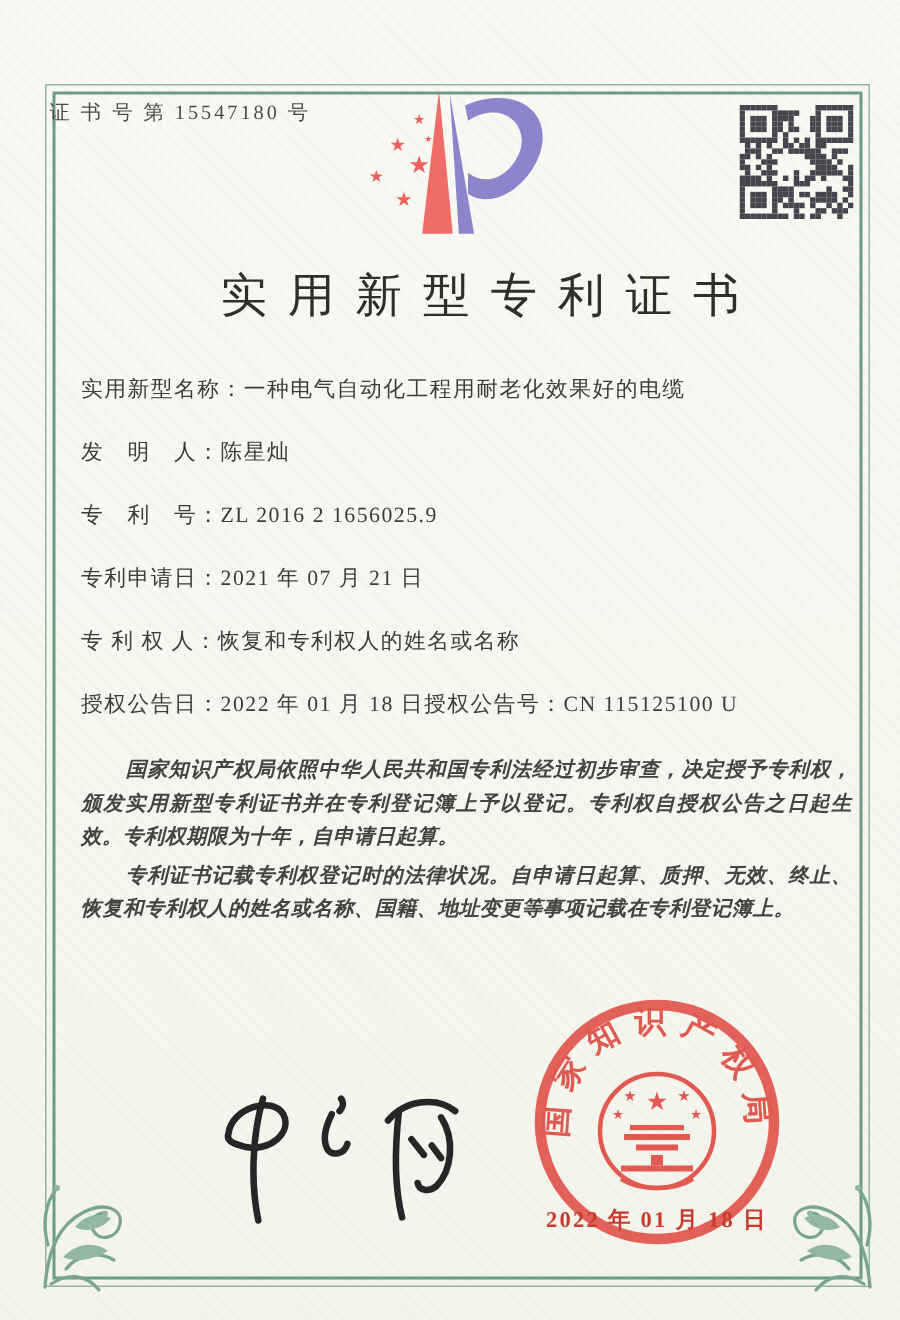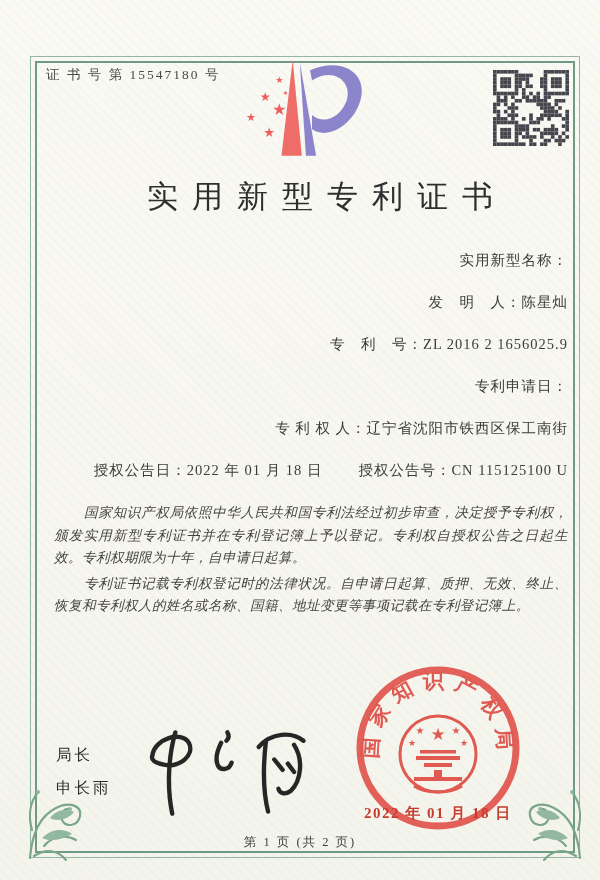--- a/index.html
+++ b/index.html
@@ -21,36 +21,36 @@
     border:1.5px solid #93b5a1;
   }
   .frame-inner{
     position:absolute;inset:4px;
     border:2.5px solid #6f9b84;
   }
   .corner{position:absolute;width:96px;height:96px;}
   .corner.bl{left:22px;bottom:16px;}
   .corner.br{right:12px;bottom:16px;transform:scaleX(-1);}
   .cert-no{
-    position:absolute;left:46px;top:66px;
+    position:absolute;left:33px;top:66px;
     font-size:13.5px;letter-spacing:2px;color:#4a4a4a;white-space:pre;
   }
   .logo{position:absolute;left:233px;top:54px;width:156px;height:112px;}
   .qr{position:absolute;left:493px;top:70px;width:76px;height:76px;}
   .title{
     position:absolute;top:176px;left:0;width:100%;text-align:center;
     font-size:31px;font-weight:normal;letter-spacing:14px;text-indent:14px;
     color:#2e2e2e;margin:0;padding-left:20px;
   }
   .content{position:absolute;left:54px;right:32px;top:250px;}
-  .frow{display:flex;line-height:21px;margin-bottom:21px;font-size:14.5px;justify-content:flex-end;}
+  .frow{display:flex;line-height:21px;margin-bottom:21px;font-size:14.5px;}
   .flabel{white-space:pre;letter-spacing:1px;color:#3c3c3c;flex:none;}
   .fvalue{white-space:pre;letter-spacing:1px;color:#3c3c3c;}
-  .grant-pair2{margin-left:36px;display:flex;}
-  .paras{margin-top:4px;}
+  .grant-pair2{display:flex;}
+  .paras{margin-top:4px;font-weight:bold;}
   .paras p{
     margin:0 0 3px 0;font-style:italic;font-size:13.6px;line-height:1.66;
     text-indent:2.2em;letter-spacing:0.4px;color:#45453f;text-align:justify;
   }
   .signoff{
     position:absolute;left:56px;top:738px;
     font-size:15.5px;letter-spacing:3px;color:#2d2d2d;line-height:33px;
     font-family:"Liberation Sans","DejaVu Sans",sans-serif;
   }
   .signature{position:absolute;left:132px;top:722px;width:195px;height:100px;}
@@ -362,55 +362,53 @@
         <rect x="14" y="20" width="1" height="1"></rect>
         <rect x="18" y="20" width="1" height="1"></rect>
       </g>
     </svg>
 
   <h1 class="title">实用新型专利证书</h1>
 
   <div class="content">
     <div class="frow">
       <span class="flabel">实用新型名称：</span>
+      <span class="fvalue">一种电气自动化工程用耐老化效果好的电缆</span>
     </div>
     <div class="frow">
       <span class="flabel">发　明　人：</span>
       <span class="fvalue">陈星灿</span>
     </div>
     <div class="frow">
       <span class="flabel">专　利　号：</span>
       <span class="fvalue">ZL 2016 2 1656025.9</span>
     </div>
     <div class="frow">
       <span class="flabel">专利申请日：</span>
+      <span class="fvalue">2021 年 07 月 21 日</span>
     </div>
     <div class="frow">
       <span class="flabel">专 利 权 人：</span>
-      <span class="fvalue">辽宁省沈阳市铁西区保工南街</span>
+      <span class="fvalue">恢复和专利权人的姓名或名称</span>
     </div>
     <div class="frow">
       <span class="flabel">授权公告日：</span>
       <span class="fvalue">2022 年 01 月 18 日</span>
       <span class="grant-pair2">
         <span class="flabel">授权公告号：</span>
         <span class="fvalue">CN 115125100 U</span>
       </span>
     </div>
 
     <div class="paras">
       <p>国家知识产权局依照中华人民共和国专利法经过初步审查，决定授予专利权，颁发实用新型专利证书并在专利登记簿上予以登记。专利权自授权公告之日起生效。专利权期限为十年，自申请日起算。</p>
       <p>专利证书记载专利权登记时的法律状况。自申请日起算、质押、无效、终止、恢复和专利权人的姓名或名称、国籍、地址变更等事项记载在专利登记簿上。</p>
     </div>
   </div>
 
-  <div class="signoff">
-    <div>局长</div>
-    <div>申长雨</div>
-  </div>
 
   <svg class="signature" viewBox="0 0 180 96">
     <g fill="none" stroke="#262626" stroke-width="4.2" stroke-linecap="round">
       <path d="M38,10 C31,34 30,64 35,88"></path>
       <path d="M16,32 C18,16 44,8 51,20 C57,32 42,44 27,41 C19,39 14,37 16,32"></path>
       <path d="M88,10 C90,13 89,16 87,18"></path>
       <path d="M82,20 C78,28 76,36 79,42 C82,47 90,46 92,39"></path>
       <path d="M118,24 C130,10 150,9 161,18"></path>
       <path d="M125,18 C122,44 122,66 127,86"></path>
       <path d="M152,22 C161,36 159,56 149,66 C144,70 138,69 137,64"></path>
@@ -442,15 +440,14 @@
         <rect x="64" y="94" width="44" height="4"></rect>
         <rect x="72" y="101" width="28" height="4"></rect>
         <rect x="82" y="108" width="8" height="7"></rect>
         <rect x="62" y="115" width="48" height="4"></rect>
       </g>
       <path d="M62,124 C74,132 98,132 110,124" fill="none" stroke-width="3"></path>
     </g>
   </svg>
   <div class="seal-date">2022 年 01 月 18 日</div>
 
-  <div class="footer">第 1 页 (共 2 页)</div>
 
 </div>
 
 </body></html>

